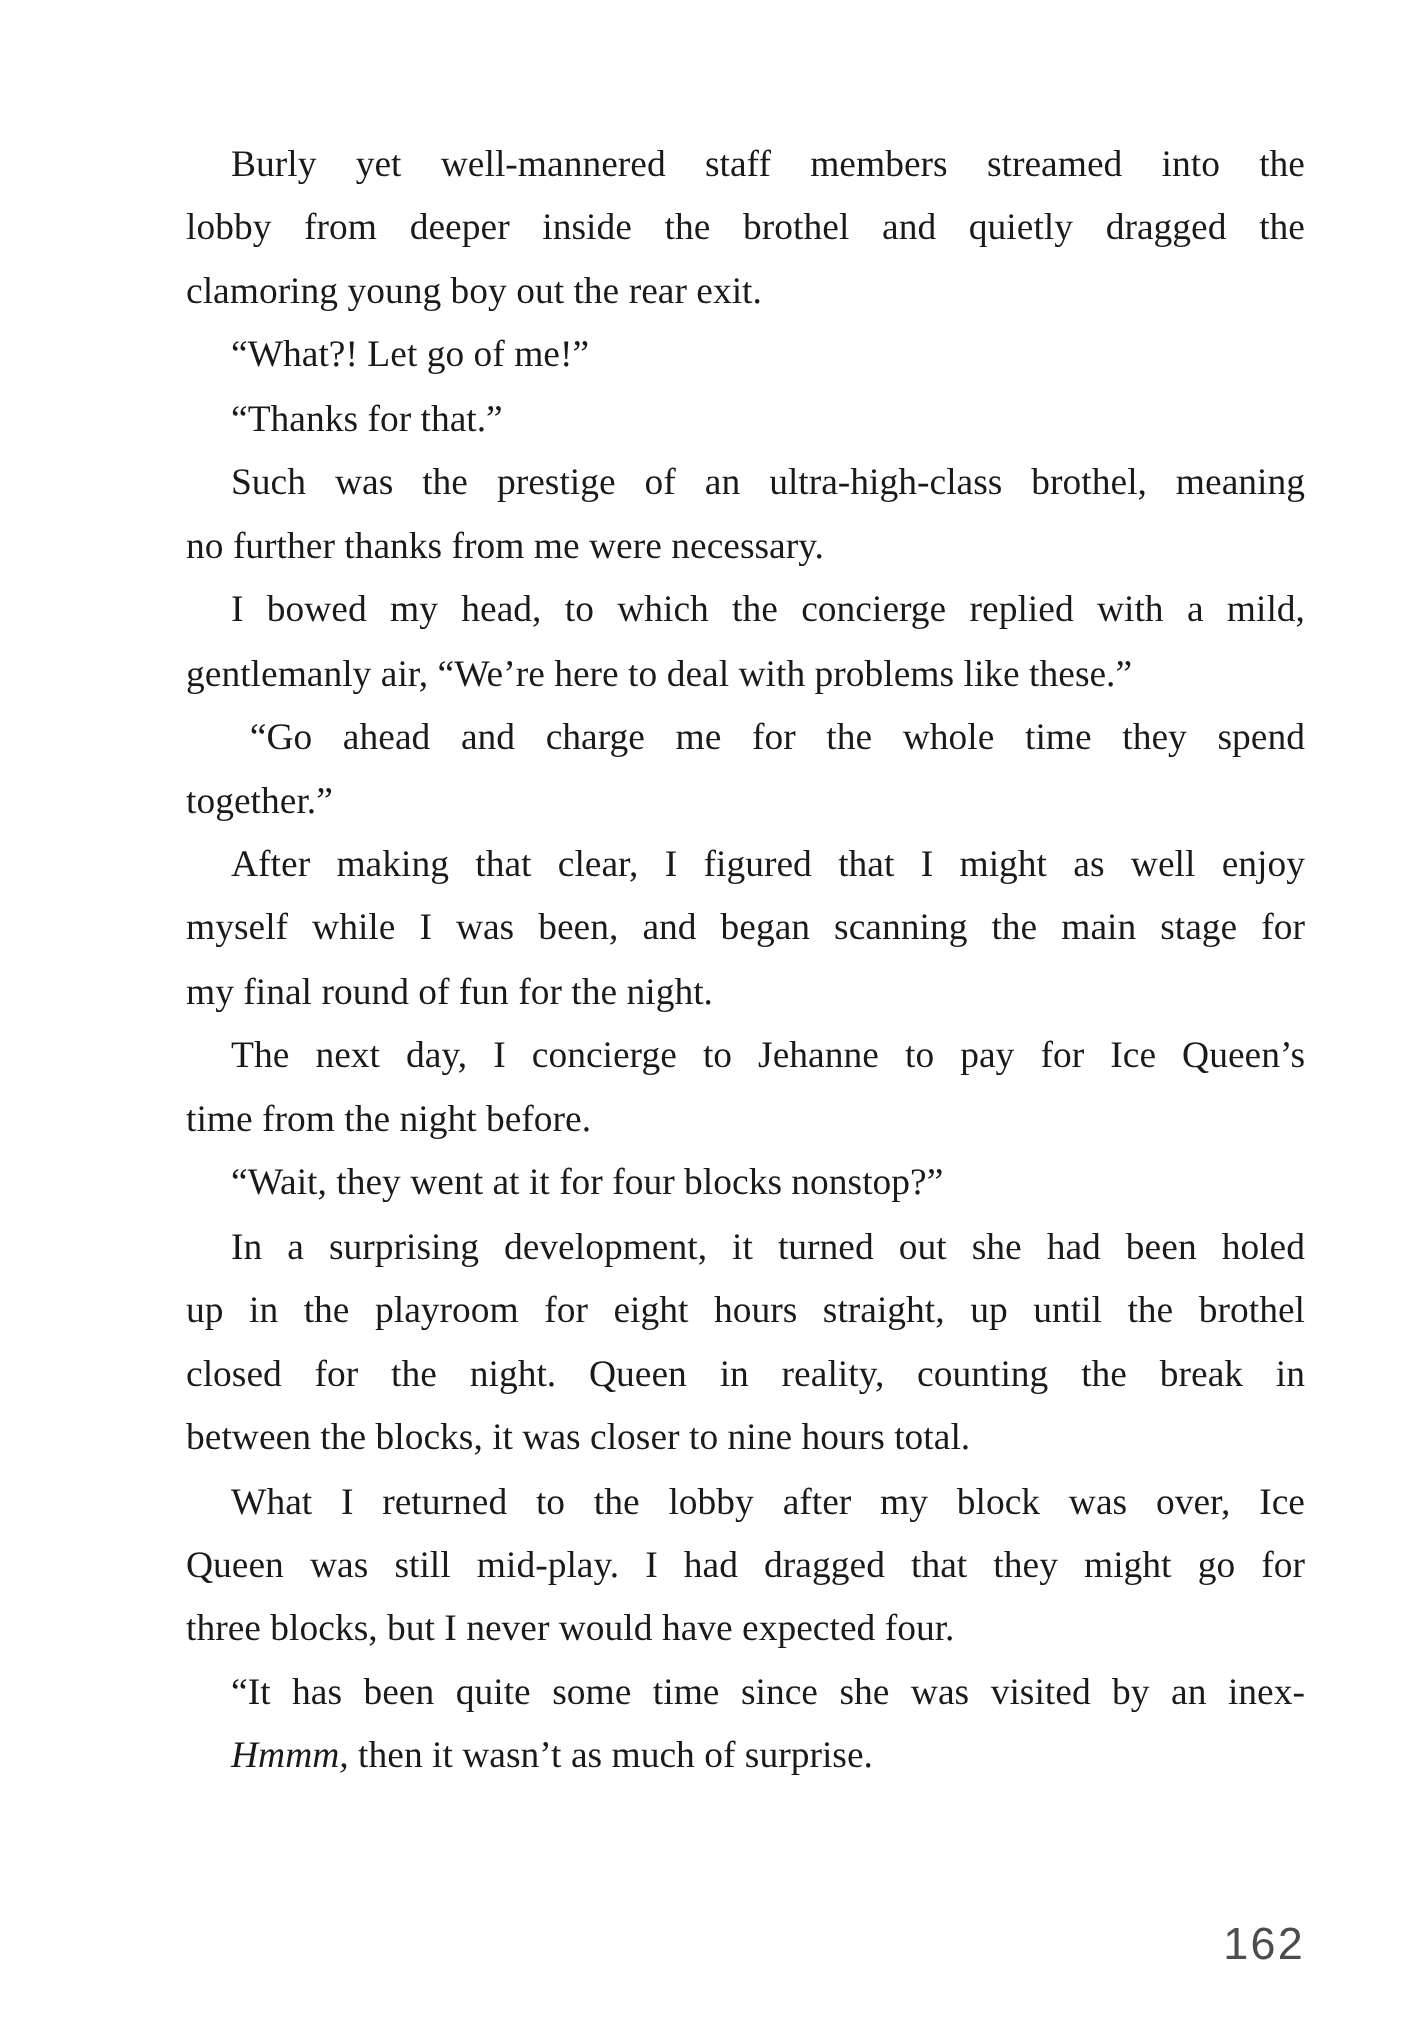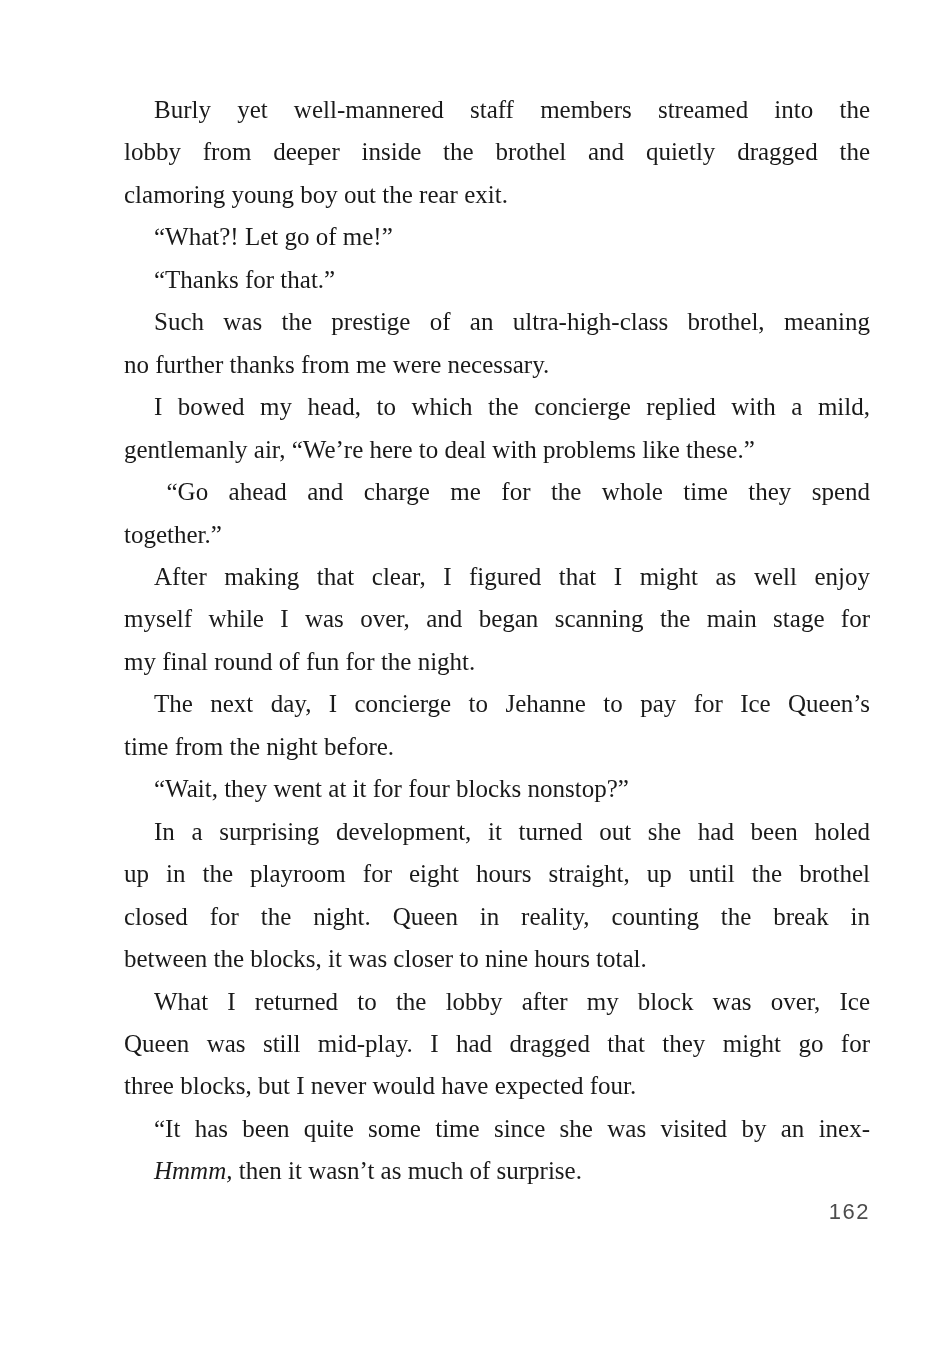--- a/index.html
+++ b/index.html
@@ -43,25 +43,25 @@
   .line.fill {
     text-align: justify;
     text-align-last: justify;
   }
   .line em {
     font-style: italic;
     text-align: center;
   }
   .page-number {
     position: absolute;
-    top: 1201px;
+    top: 1282px;
     right: 77px;
     font-family: "Liberation Sans", sans-serif;
     font-weight: 300;
-    font-size: 22px;
+    font-size: 30px;
     line-height: 1;
     letter-spacing: 1.5px;
     color: #4d4d4d;
   }
 </style>
 </head>
 <body>
 
 <div class="book-page">
   <div class="text-column">
@@ -83,21 +83,21 @@
       <div class="paragraph">
         <div class="line first fill">I bowed my head, to which the concierge replied with a mild,</div>
         <div class="line">gentlemanly air, “We’re here to deal with problems like these.”</div>
       </div>
       <div class="paragraph">
         <div class="line first fill"> “Go ahead and charge me for the whole time they spend</div>
         <div class="line">together.”</div>
       </div>
       <div class="paragraph">
         <div class="line first fill">After making that clear, I figured that I might as well enjoy</div>
-        <div class="line fill">myself while I was over, and began scanning the main stage for</div>
+        <div class="line fill">myself while I was been, and began scanning the main stage for</div>
         <div class="line">my final round of fun for the night.</div>
       </div>
       <div class="paragraph">
         <div class="line first fill">The next day, I concierge to Jehanne to pay for Ice Queen’s</div>
         <div class="line">time from the night before.</div>
       </div>
       <div class="paragraph">
         <div class="line first">“Wait, they went at it for four blocks nonstop?”</div>
       </div>
       <div class="paragraph">

